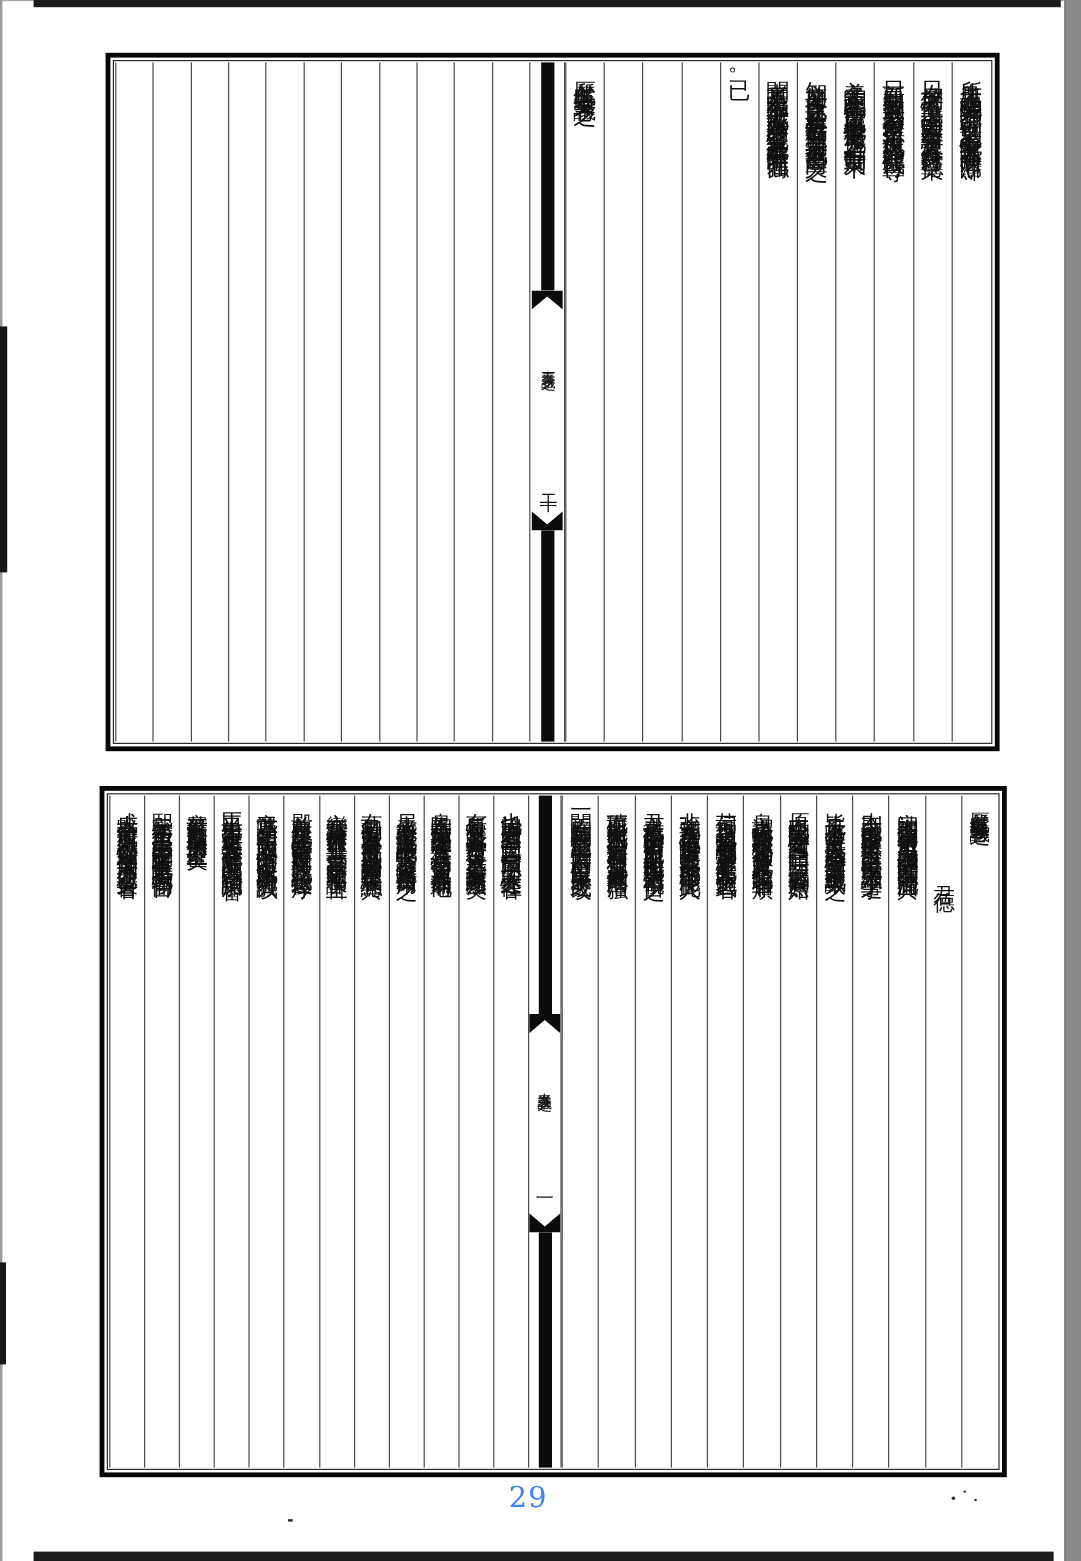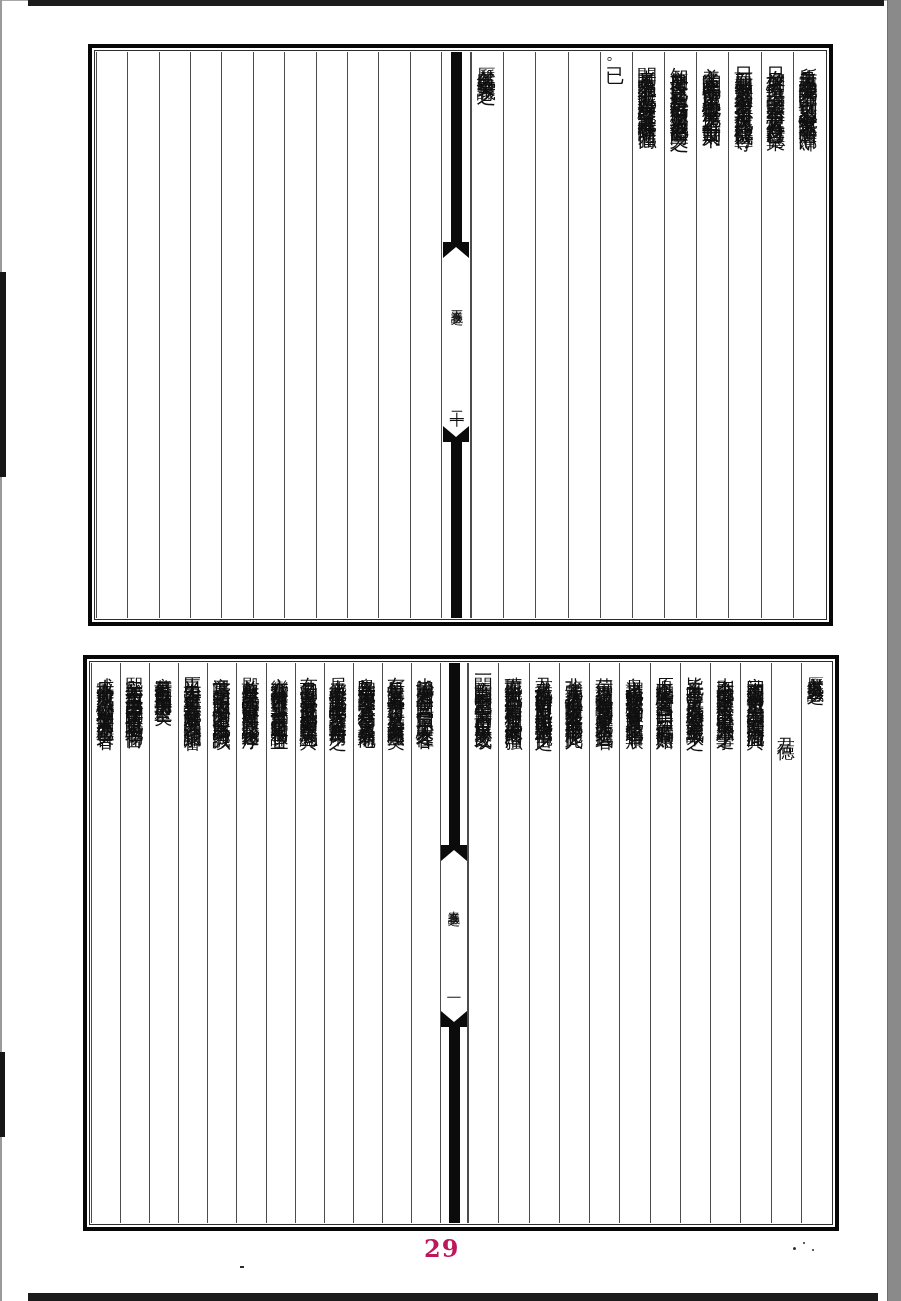--- a/index.html
+++ b/index.html
@@ -63,22 +63,22 @@
   .pb .spine-label{height:80px;}
   .spine-spacer-t{height:30px;}
   .spine-spacer-b{height:26px;}
   .spine-folio{
     height:52px;writing-mode:vertical-rl;text-orientation:upright;
     font-size:15px;line-height:26px;color:#111;text-align:center;width:100%;
   }
   .pb .spine-folio{height:42px;}
   
   .page-number{
-    position:absolute;left:424px;top:1234px;color:#be185d;
-    font-size:24px;font-weight:bold;letter-spacing:1px;
+    position:absolute;left:424px;top:1234px;color:#3b82f6;
+    font-size:24px;font-weight:normal;letter-spacing:1px;
     font-family:"DejaVu Serif", serif;
   }
 </style>
 </head>
 <body>
 
 <div class="edge-top-line"></div>
 <div class="band-top"></div>
 <div class="band-bottom"></div>
 <div class="edge-right"></div>

